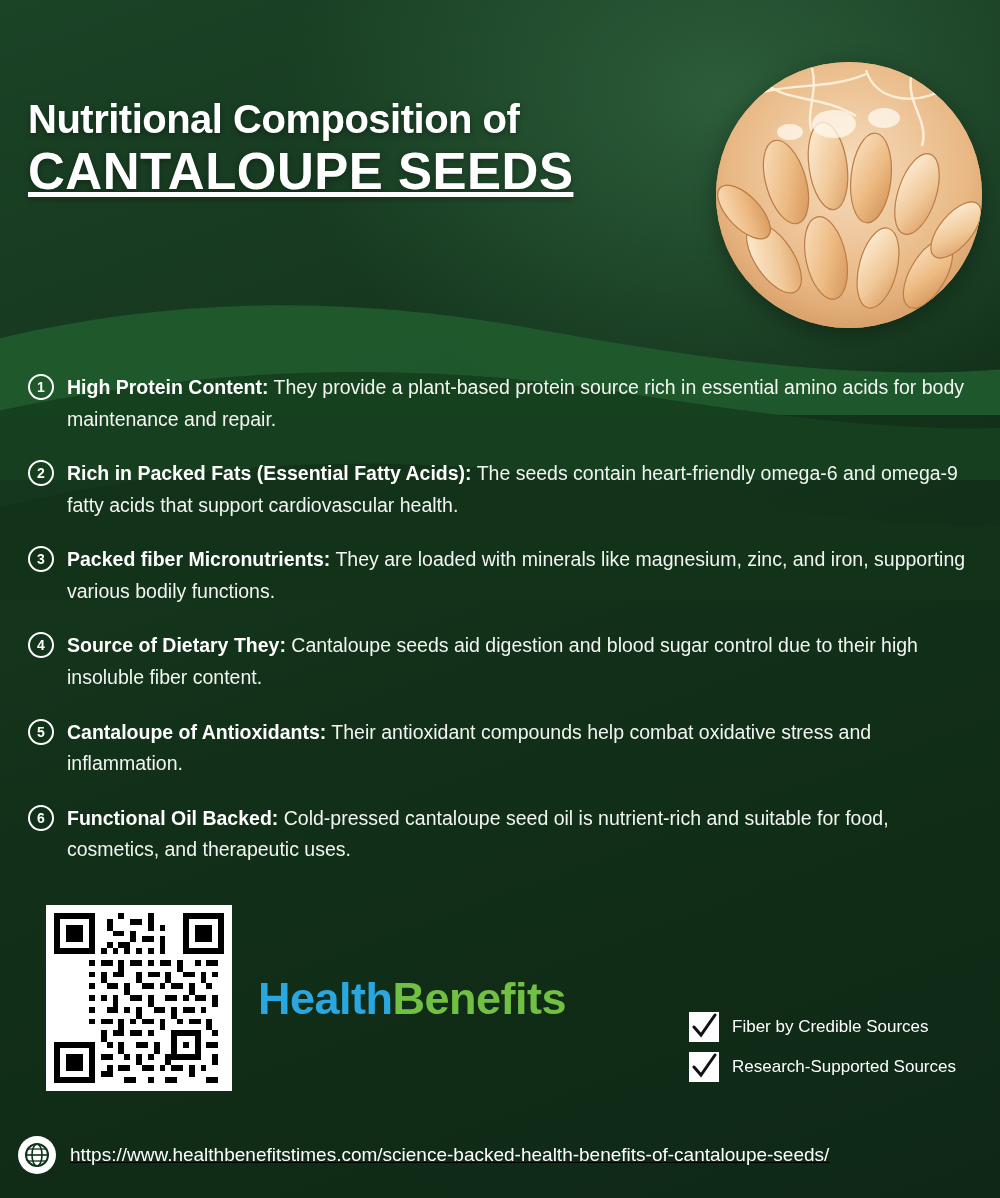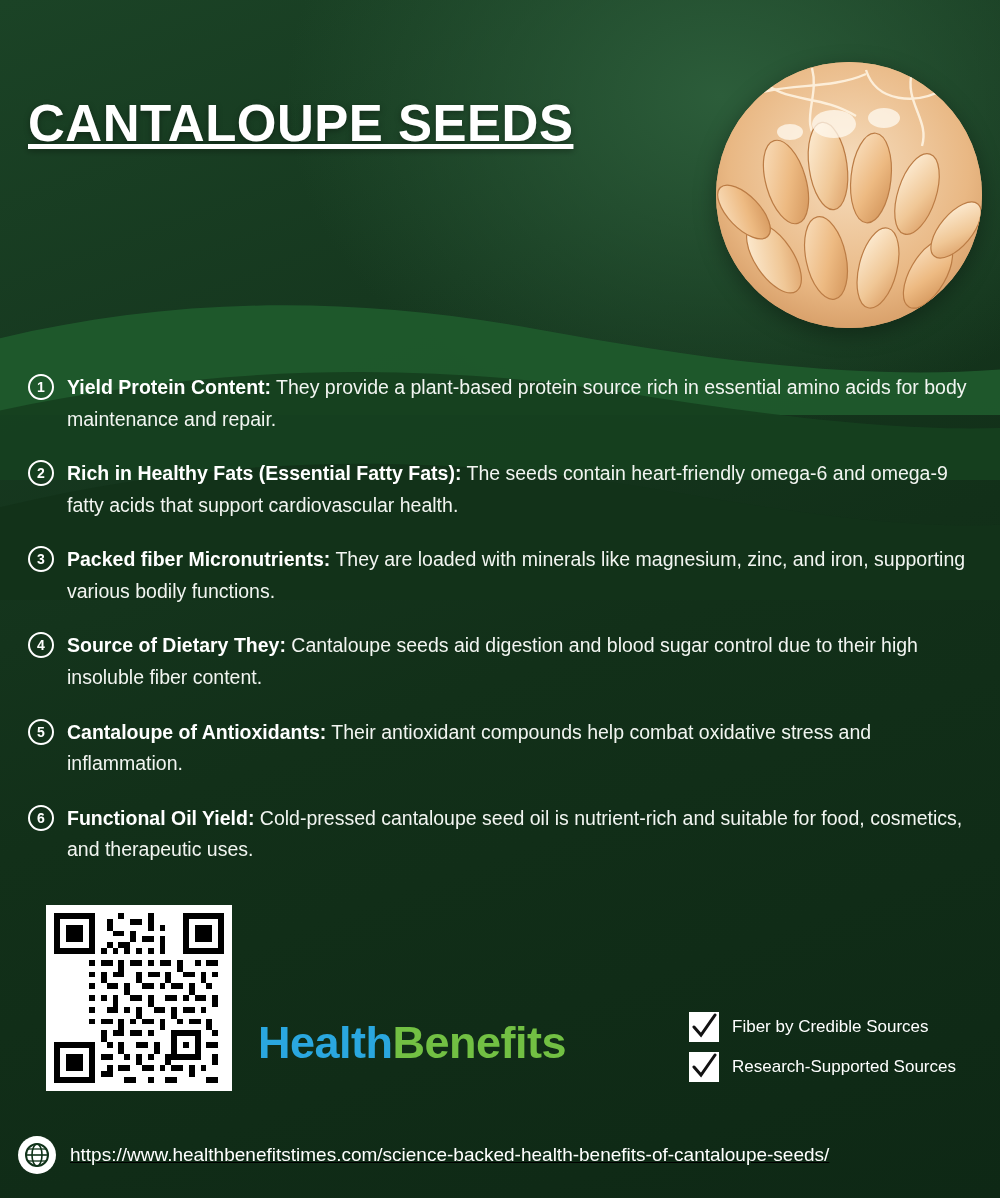--- a/index.html
+++ b/index.html
@@ -118,21 +118,21 @@
     height: 186px;
     background: #ffffff;
     padding: 8px;
     z-index: 6;
   }
   .qr svg { display: block; width: 100%; height: 100%; }
 
   .brand {
     position: absolute;
     left: 258px;
-    top: 1020px;
+    top: 976px;
     z-index: 6;
     width: 360px;
     text-align: left;
   }
   .brand-main {
     font-size: 45px;
     font-weight: bold;
     letter-spacing: -0.5px;
     line-height: 1;
     white-space: nowrap;
@@ -214,20 +214,21 @@
       <path d="M0,92 C200,40 420,26 640,62 C840,95 980,110 1100,88 L1100,150 L0,150 Z" fill="#16401f" opacity="0.97"></path>
     </svg>
   </div>
   <div class="wave" style="top:400px; height:200px; z-index:4;">
     <svg viewBox="0 0 1100 200" preserveAspectRatio="none">
       <path d="M0,120 C220,58 430,46 680,90 C870,124 990,138 1100,112 L1100,200 L0,200 Z" fill="#123219" opacity="0.98"></path>
     </svg>
   </div>
 
   <div class="header">
+    <h1 class="title-line1">Nutritional Composition of</h1>
     <h1 class="title-line2">CANTALOUPE SEEDS</h1>
   </div>
 
   <div class="hero-photo">
     <svg viewBox="0 0 266 266" preserveAspectRatio="xMidYMid slice" aria-hidden="true">
       <defs>
         <radialGradient id="pulpBg" cx="50%" cy="40%" r="75%">
           <stop offset="0%" stop-color="#f6ddbe"></stop>
           <stop offset="60%" stop-color="#e9b884"></stop>
           <stop offset="100%" stop-color="#c98a52"></stop>
@@ -270,46 +271,46 @@
         <ellipse cx="168" cy="56" rx="16" ry="10"></ellipse>
         <ellipse cx="74" cy="70" rx="13" ry="8"></ellipse>
       </g>
     </svg>
   </div>
 
   <div class="list">
 
     <div class="item">
       <div class="badge">1</div>
-      <div class="text"><b>Yield Protein Content:</b><span> They provide a plant-based protein source rich in essential amino acids for body maintenance and repair.</span></div>
+      <div class="text"><b>High Protein Content:</b><span> They provide a plant-based protein source rich in essential amino acids for body maintenance and repair.</span></div>
     </div>
 
     <div class="item">
       <div class="badge">2</div>
-      <div class="text"><b>Rich in Healthy Fats (Essential Fatty Fats):</b><span> The seeds contain heart-friendly omega-6 and omega-9 fatty acids that support cardiovascular health.</span></div>
+      <div class="text"><b>Rich in Packed Fats (Essential Fatty Acids):</b><span> The seeds contain heart-friendly omega-6 and omega-9 fatty acids that support cardiovascular health.</span></div>
     </div>
 
     <div class="item">
       <div class="badge">3</div>
       <div class="text"><b>Packed fiber Micronutrients:</b><span> They are loaded with minerals like magnesium, zinc, and iron, supporting various bodily functions.</span></div>
     </div>
 
     <div class="item">
       <div class="badge">4</div>
       <div class="text"><b>Source of Dietary They:</b><span> Cantaloupe seeds aid digestion and blood sugar control due to their high insoluble fiber content.</span></div>
     </div>
 
     <div class="item">
       <div class="badge">5</div>
       <div class="text"><b>Cantaloupe of Antioxidants:</b><span> Their antioxidant compounds help combat oxidative stress and inflammation.</span></div>
     </div>
 
     <div class="item">
       <div class="badge">6</div>
-      <div class="text"><b>Functional Oil Yield:</b><span> Cold-pressed cantaloupe seed oil is nutrient-rich and suitable for food, cosmetics, and therapeutic uses.</span></div>
+      <div class="text"><b>Functional Oil Backed:</b><span> Cold-pressed cantaloupe seed oil is nutrient-rich and suitable for food, cosmetics, and therapeutic uses.</span></div>
     </div>
 
   </div>
 
   <div class="qr">
     <svg viewBox="0 0 29 29" shape-rendering="crispEdges" aria-hidden="true">
       <rect width="29" height="29" fill="#ffffff"></rect>
       <g fill="#000000">
 
         <rect x="0" y="0" width="7" height="1"></rect>

